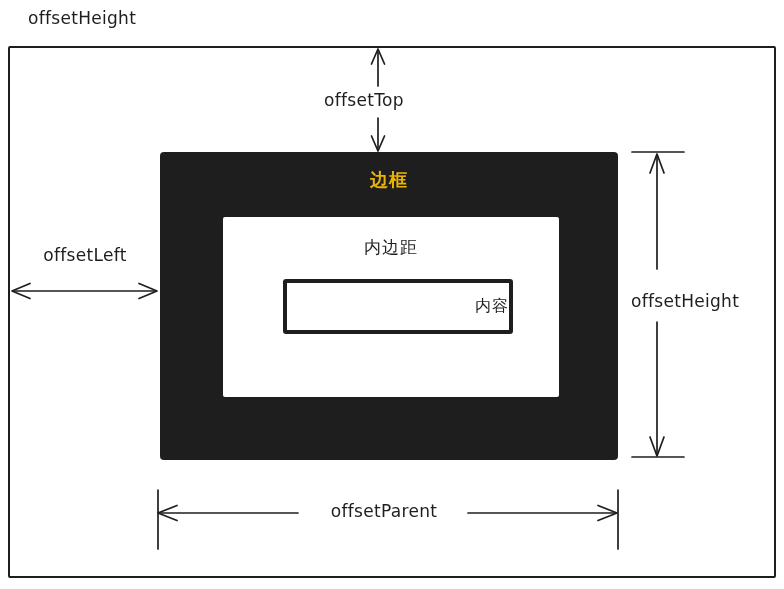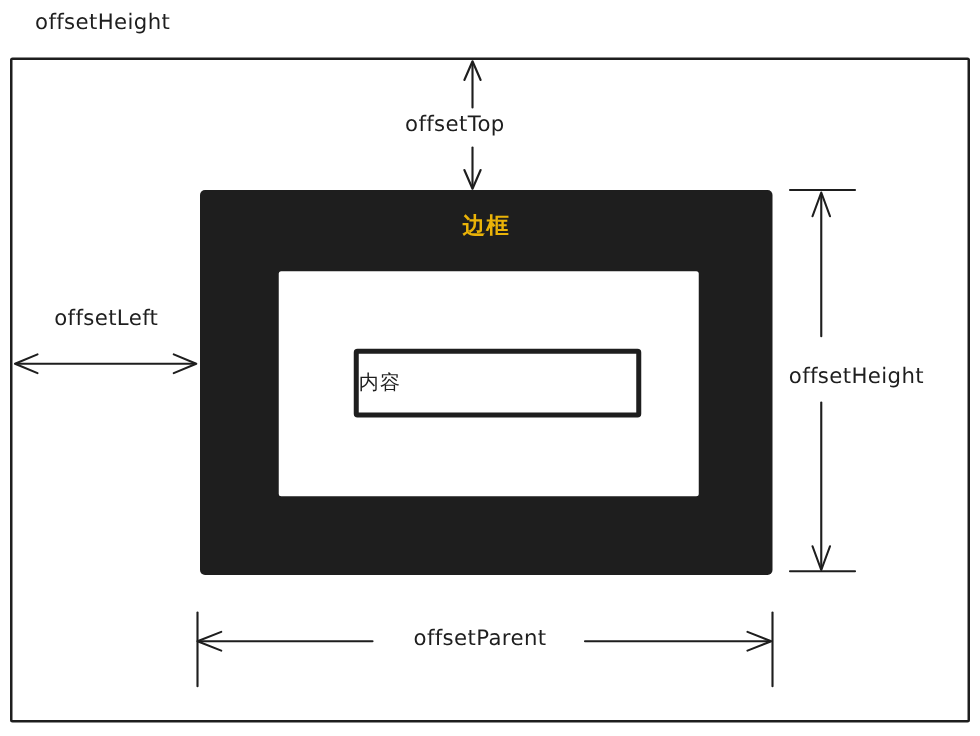--- a/index.html
+++ b/index.html
@@ -66,21 +66,21 @@
   .content-box {
     position: absolute;
     left: 60px; top: 62px;
     width: 230px; height: 55px;
     border: 4.5px solid #1e1e1e;
     border-radius: 3px;
     box-sizing: border-box;
     background: #ffffff;
     display: flex;
     align-items: center;
-    justify-content: flex-start;
+    justify-content: flex-end;
     font-family: Liberation Serif, serif;
   }
   .content-label {
     font-size: 16px;
     letter-spacing: 1px;
     color: #1e1e1e;
   }
   .arrows {
     position: absolute;
     left: 0; top: 0;
@@ -96,20 +96,21 @@
 <body>
 
 <div class="canvas">
 
   <div class="parent-rect"></div>
   <div class="lbl parent-label">offsetHeight</div>
 
   <div class="border-box">
     <div class="border-label">边框</div>
     <div class="padding-box">
+      <div class="padding-label">内边距</div>
       <div class="content-box">
         <span class="content-label">内容</span>
       </div>
     </div>
   </div>
 
   <svg class="arrows" viewBox="0 0 784 589" xmlns="http://www.w3.org/2000/svg" fill="none" stroke="#1e1e1e" stroke-width="1.7" stroke-linecap="round" stroke-linejoin="round">
 
     <g>
       <path d="M378,50 L378,86"></path>

